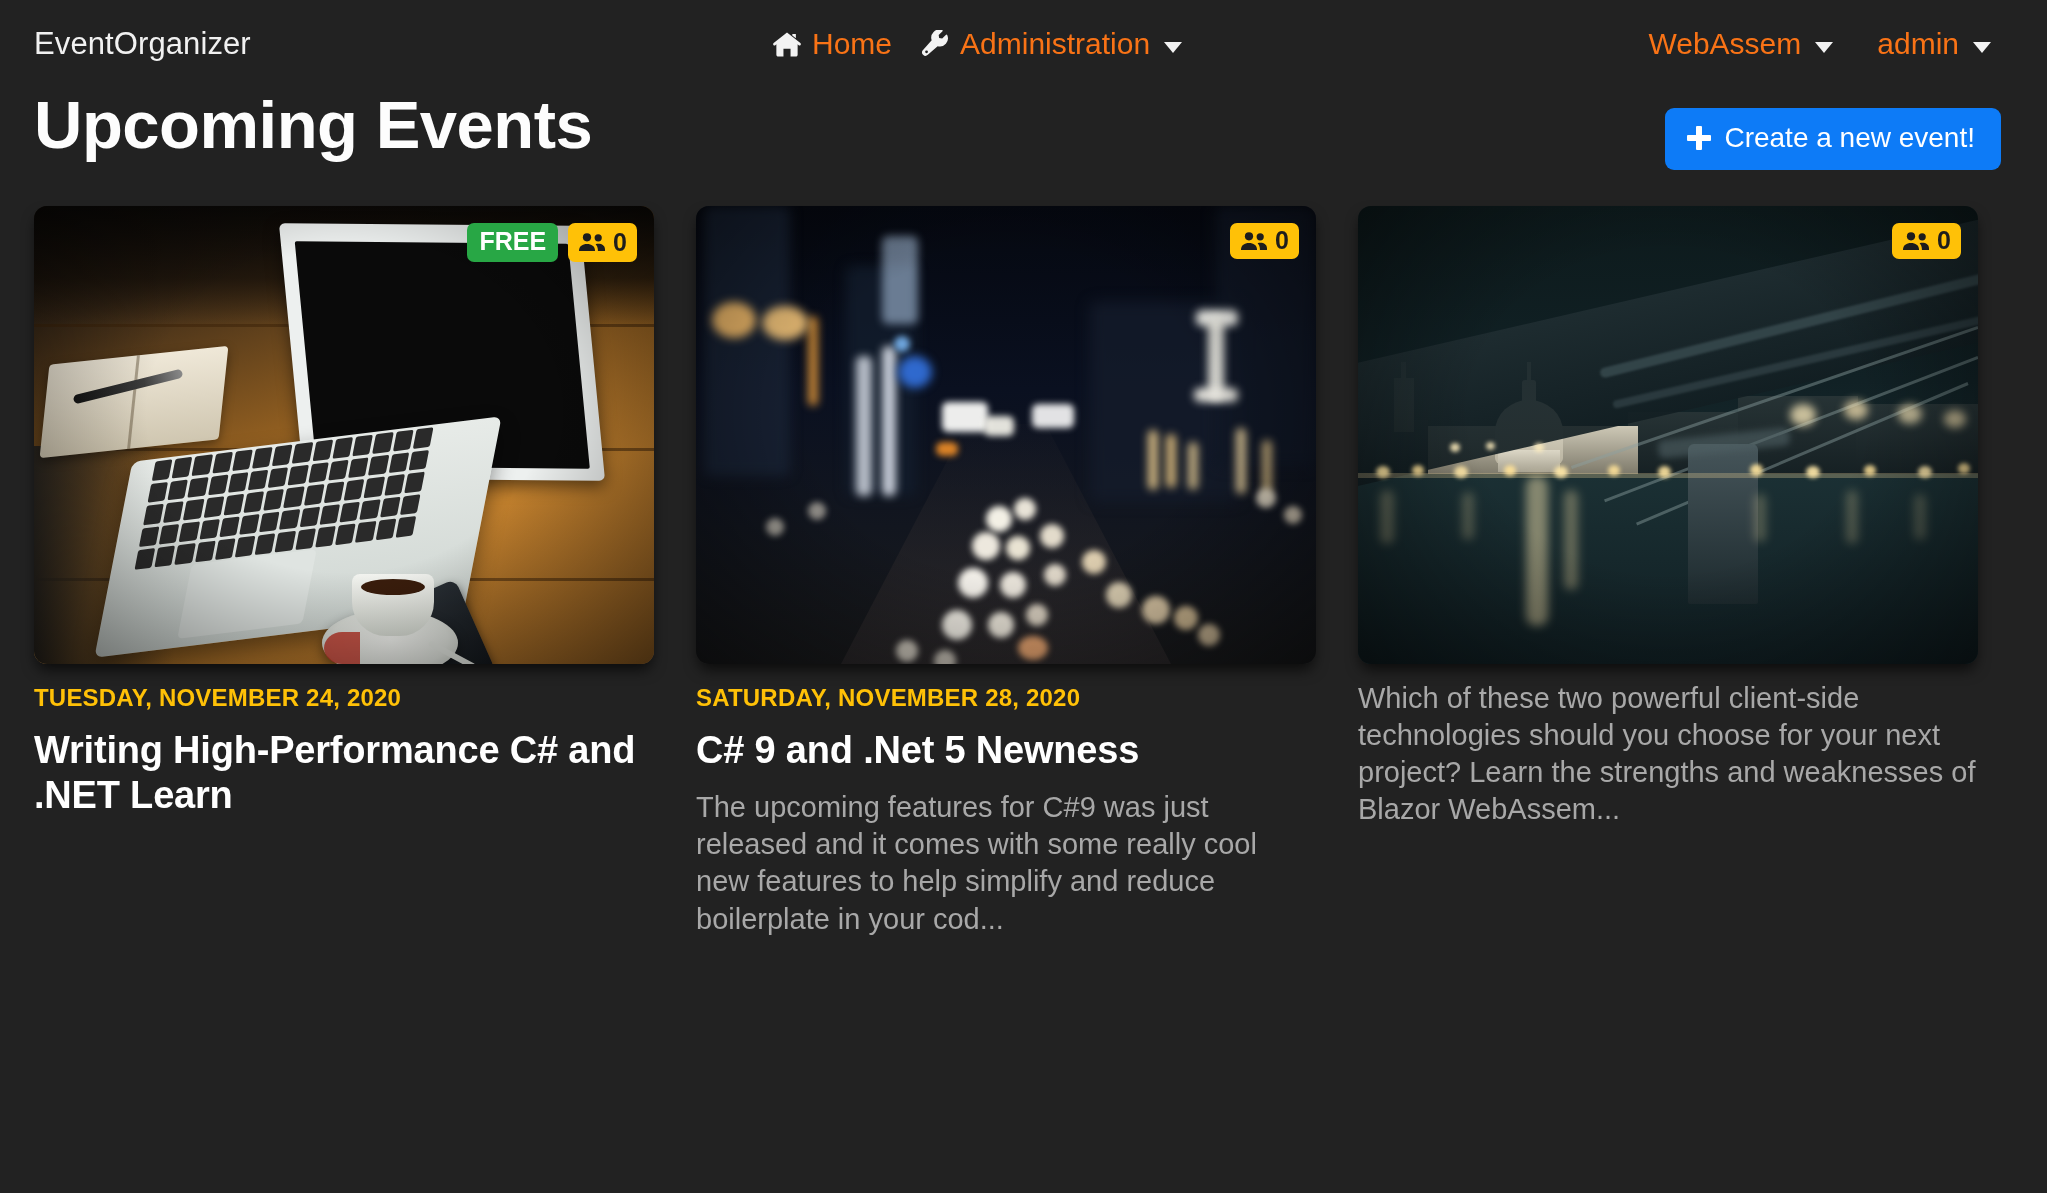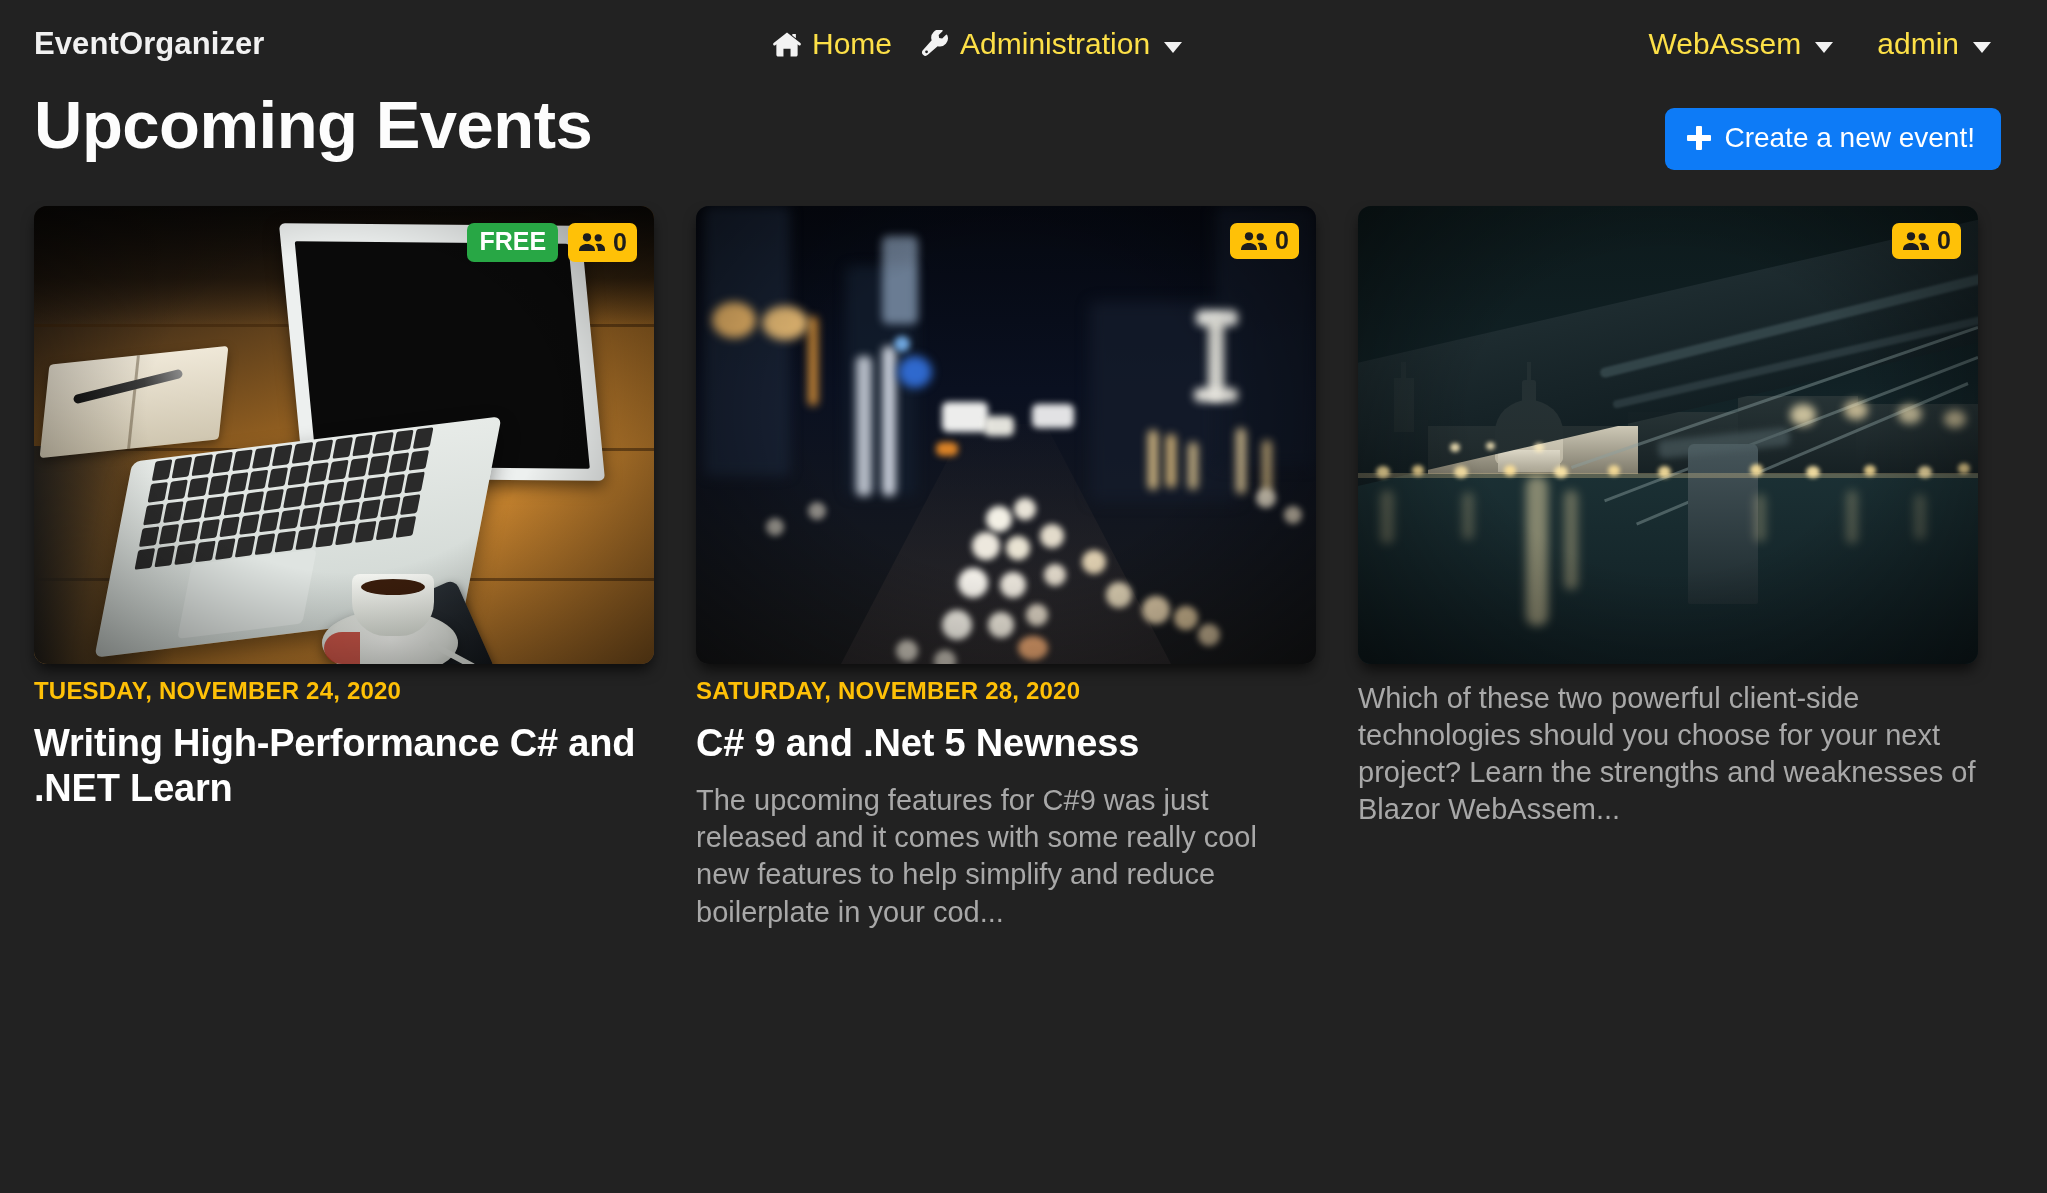--- a/index.html
+++ b/index.html
@@ -21,37 +21,36 @@
     padding: 0 34px;
     background: #222222;
     position: relative;
   }
   .brand {
     font-size: 31px;
     color: #f1f1f1;
     letter-spacing: .1px;
     white-space: nowrap;
     text-decoration: none;
-    font-weight: bold;
   }
   .nav-center {
     position: absolute;
     left: 772px;
     top: 0;
     height: 88px;
     display: flex;
     align-items: center;
     gap: 30px;
   }
   .nav-link {
     display: flex;
     align-items: center;
     gap: 10px;
     font-size: 30px;
-    color: #fde047;
+    color: #f97316;
     text-decoration: none;
     white-space: nowrap;
   }
   .nav-right {
     margin-left: auto;
     display: flex;
     align-items: center;
     gap: 44px;
     padding-right: 22px;
   }
@@ -150,21 +149,21 @@
     border-radius: 7px;
     padding: 5px 10px 6px;
     font-size: 25px;
     font-weight: bold;
     line-height: 1;
   }
   .badge-free { background:#28a745; color:#ffffff; padding: 6px 12px 8px; }
   .badge-attendees { background:#ffc107; color:#1d1d1d; }
 
   .card-date {
-    margin-top: 13px;
+    margin-top: 20px;
     color: #ffc107;
     font-size: 24px;
     font-weight: bold;
     letter-spacing: .2px;
     text-transform: uppercase;
     white-space: nowrap;
   }
   .card-title {
     margin: 16px 0 0 0;
     font-size: 38px;

